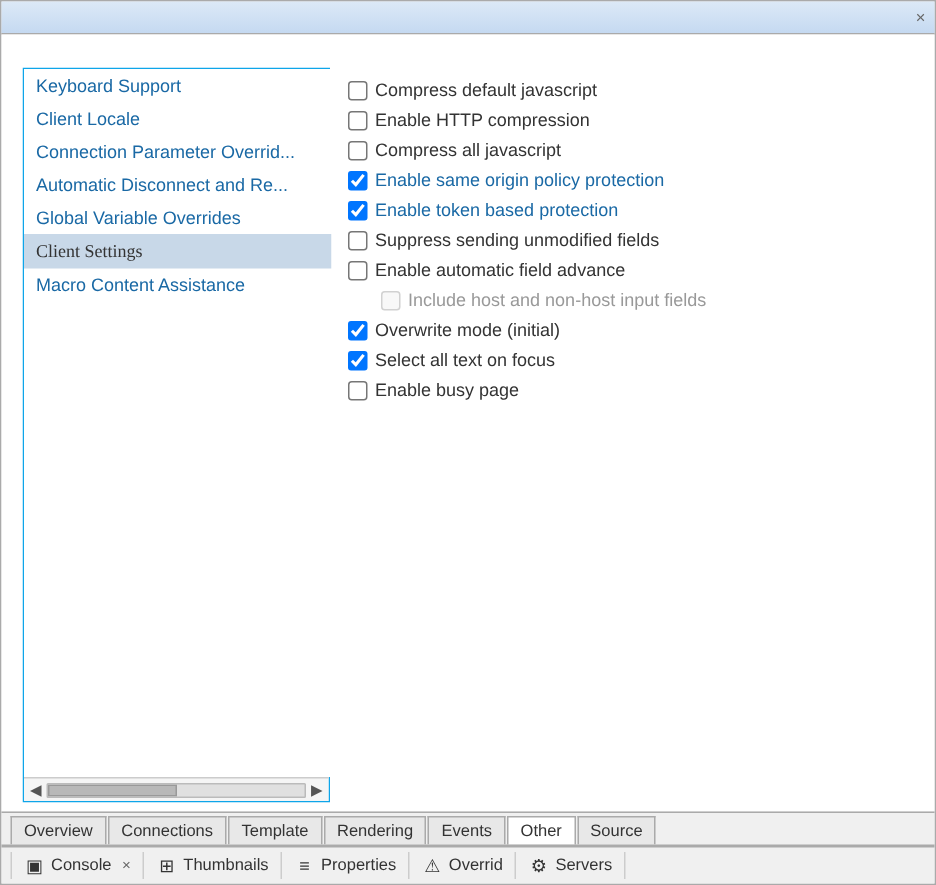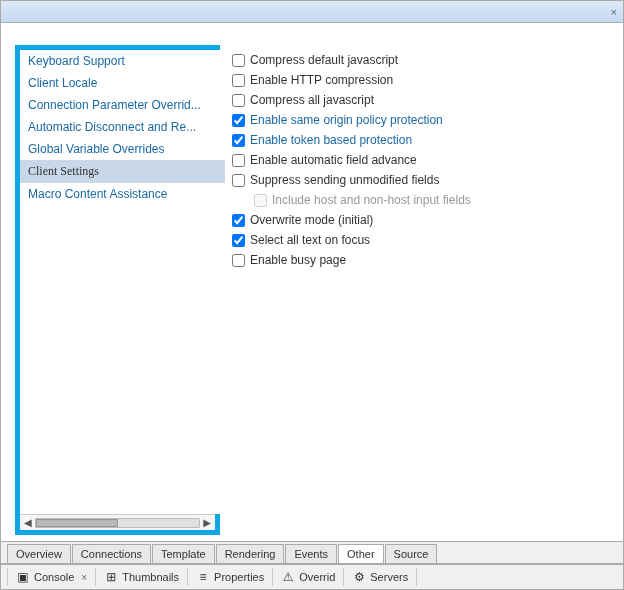--- a/index.html
+++ b/index.html
@@ -239,21 +239,21 @@
     <span class="title-bar-text"></span>
     <span class="title-bar-close">×</span>
   </div>
 
   <div class="content-area">
     <div class="page-title"></div>
     <div class="page-description"></div>
 
     <div class="main-panel">
 
-      <div style="display:flex; flex-direction:column; width:205px; border:5px solid #0ea5e9; flex-shrink:0;">
+      <div style="display:flex; flex-direction:column; width:205px; border:1px solid #0ea5e9; flex-shrink:0;">
         <div class="sidebar" id="sidebar-list" style="flex:1; border:none;">
         <div class="sidebar-item">Keyboard Support</div>
             <div class="sidebar-item">Client Locale</div>
             <div class="sidebar-item">Connection Parameter Overrid...</div>
             <div class="sidebar-item">Automatic Disconnect and Re...</div>
             <div class="sidebar-item">Global Variable Overrides</div>
             <div class="sidebar-item selected">Client Settings</div>
             <div class="sidebar-item">Macro Content Assistance</div>
           </div>
         <div class="sidebar-bottom">
@@ -281,25 +281,25 @@
           <div class="checkbox-row">
             <input type="checkbox" checked="" style="">
             <span style="color: rgb(26, 105, 165);">Enable same origin policy protection</span>
           </div>
           <div class="checkbox-row">
             <input type="checkbox" checked="" style="">
             <span style="color: rgb(26, 105, 165); text-align: right;">Enable token based protection</span>
           </div>
           <div class="checkbox-row">
             <input type="checkbox" style="">
+            <span style="color: rgb(51, 51, 51);">Suppress sending unmodified fields</span>
+          </div>
+          <div class="checkbox-row">
+            <input type="checkbox" style="">
             <span style="color: rgb(51, 51, 51);">Enable automatic field advance</span>
-          </div>
-          <div class="checkbox-row">
-            <input type="checkbox" style="">
-            <span style="color: rgb(51, 51, 51);">Suppress sending unmodified fields</span>
           </div>
           <div class="checkbox-row disabled indented">
             <input type="checkbox" disabled="" style="">
             <span style="color: rgb(153, 153, 153); text-align: right;">Include host and non-host input fields</span>
           </div>
           <div class="checkbox-row">
             <input type="checkbox" checked="" style="">
             <span style="color: rgb(51, 51, 51);">Overwrite mode (initial)</span>
           </div>
           <div class="checkbox-row">

